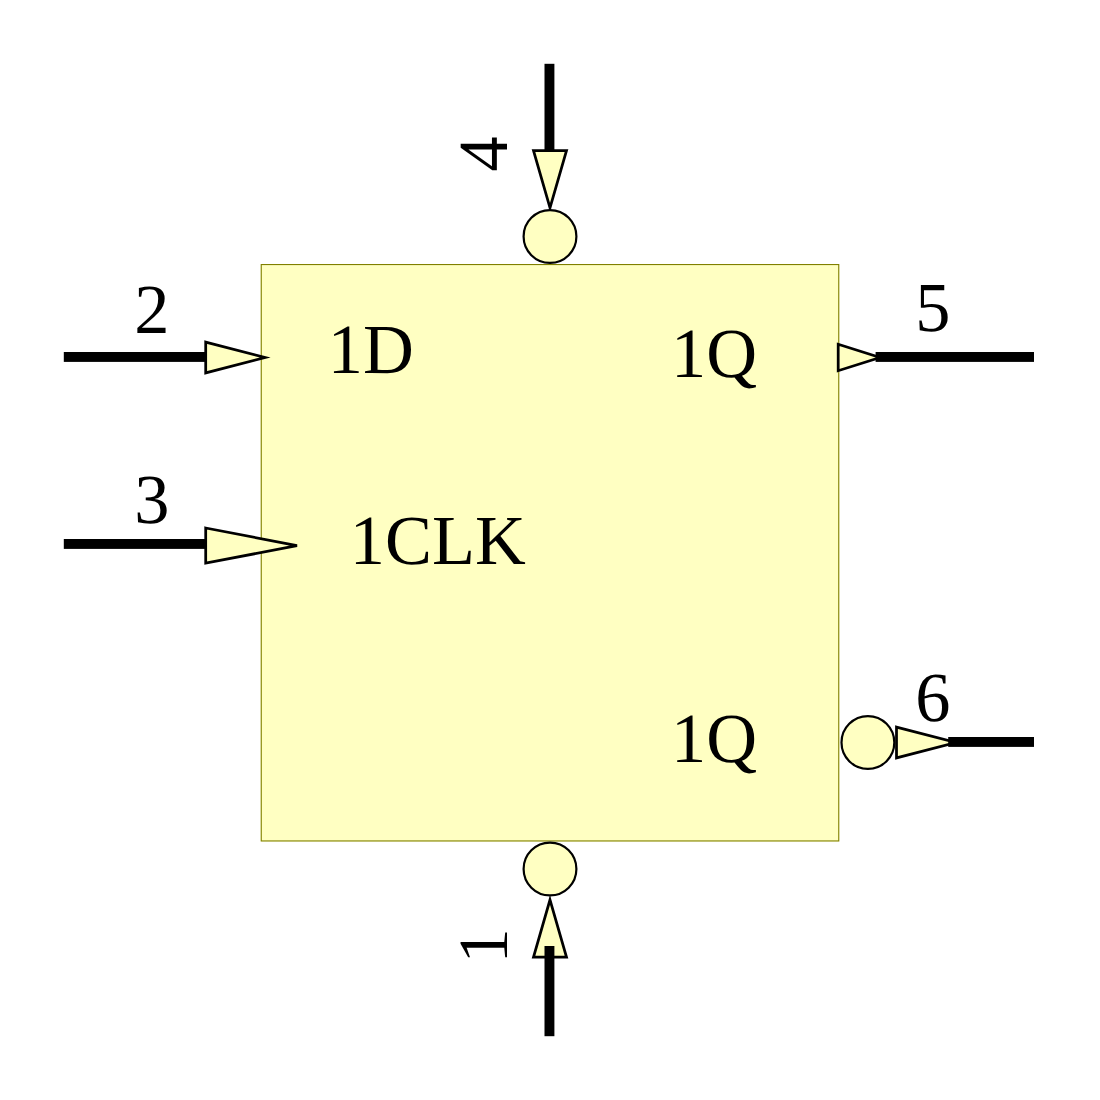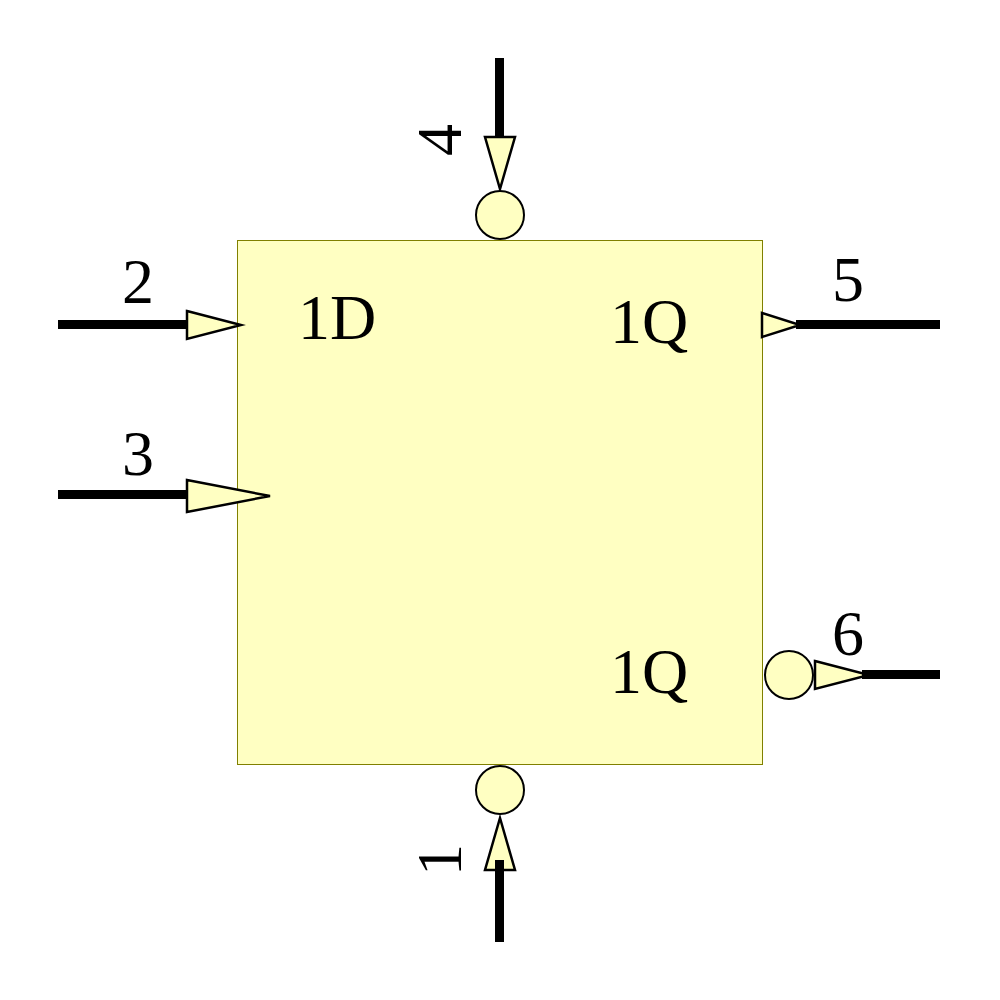--- a/index.html
+++ b/index.html
@@ -68,20 +68,21 @@
   }
 </style>
 </head>
 <body>
 
 <div class="canvas">
 
   <div class="body-box"></div>
 
   <div class="port-label" style="left:298px; top:286px;">1D</div>
+  <div class="port-label" style="left:318px; top:460px;">1CLK</div>
   <div class="port-label" style="left:610px; top:290px;">1Q</div>
   <div class="port-label" style="left:610px; top:640px;">1Q</div>
 
   <div class="wire" style="left:58px; top:320px; width:132px; height:9px;"></div>
   <svg class="arrow" style="left:186px; top:310px;" width="58" height="30">
     <polygon points="1,1 55,15 1,29"></polygon>
   </svg>
   <div class="pin-label" style="left:122px; top:250px;">2</div>
 
   <div class="wire" style="left:58px; top:490px; width:132px; height:9px;"></div>

